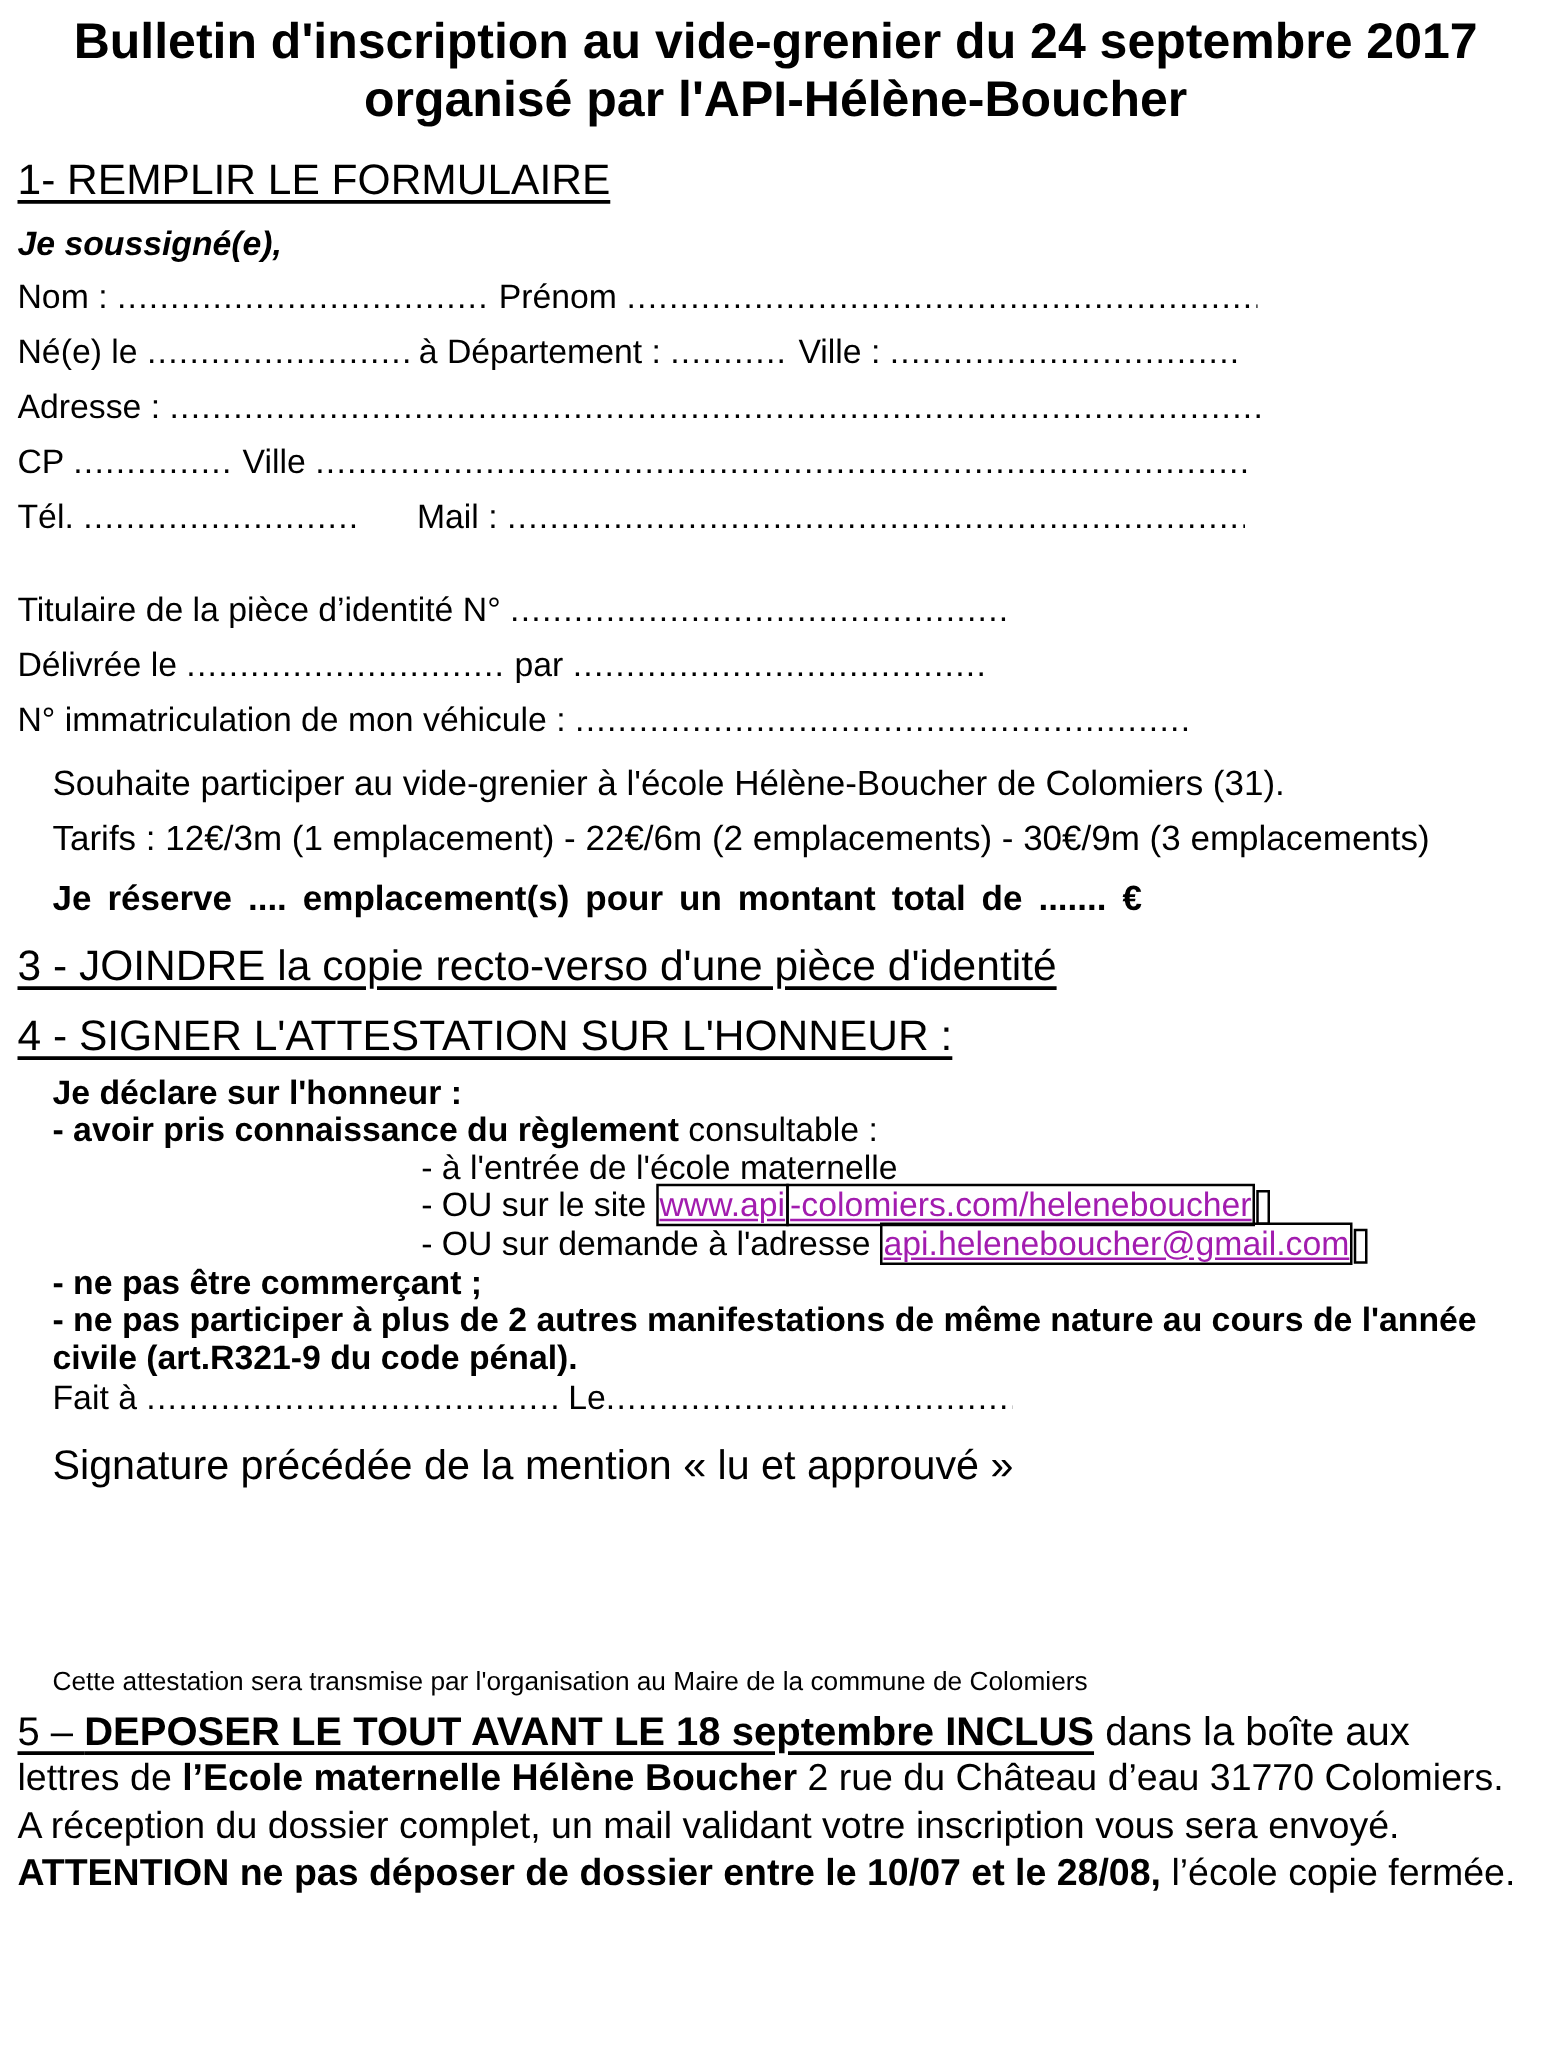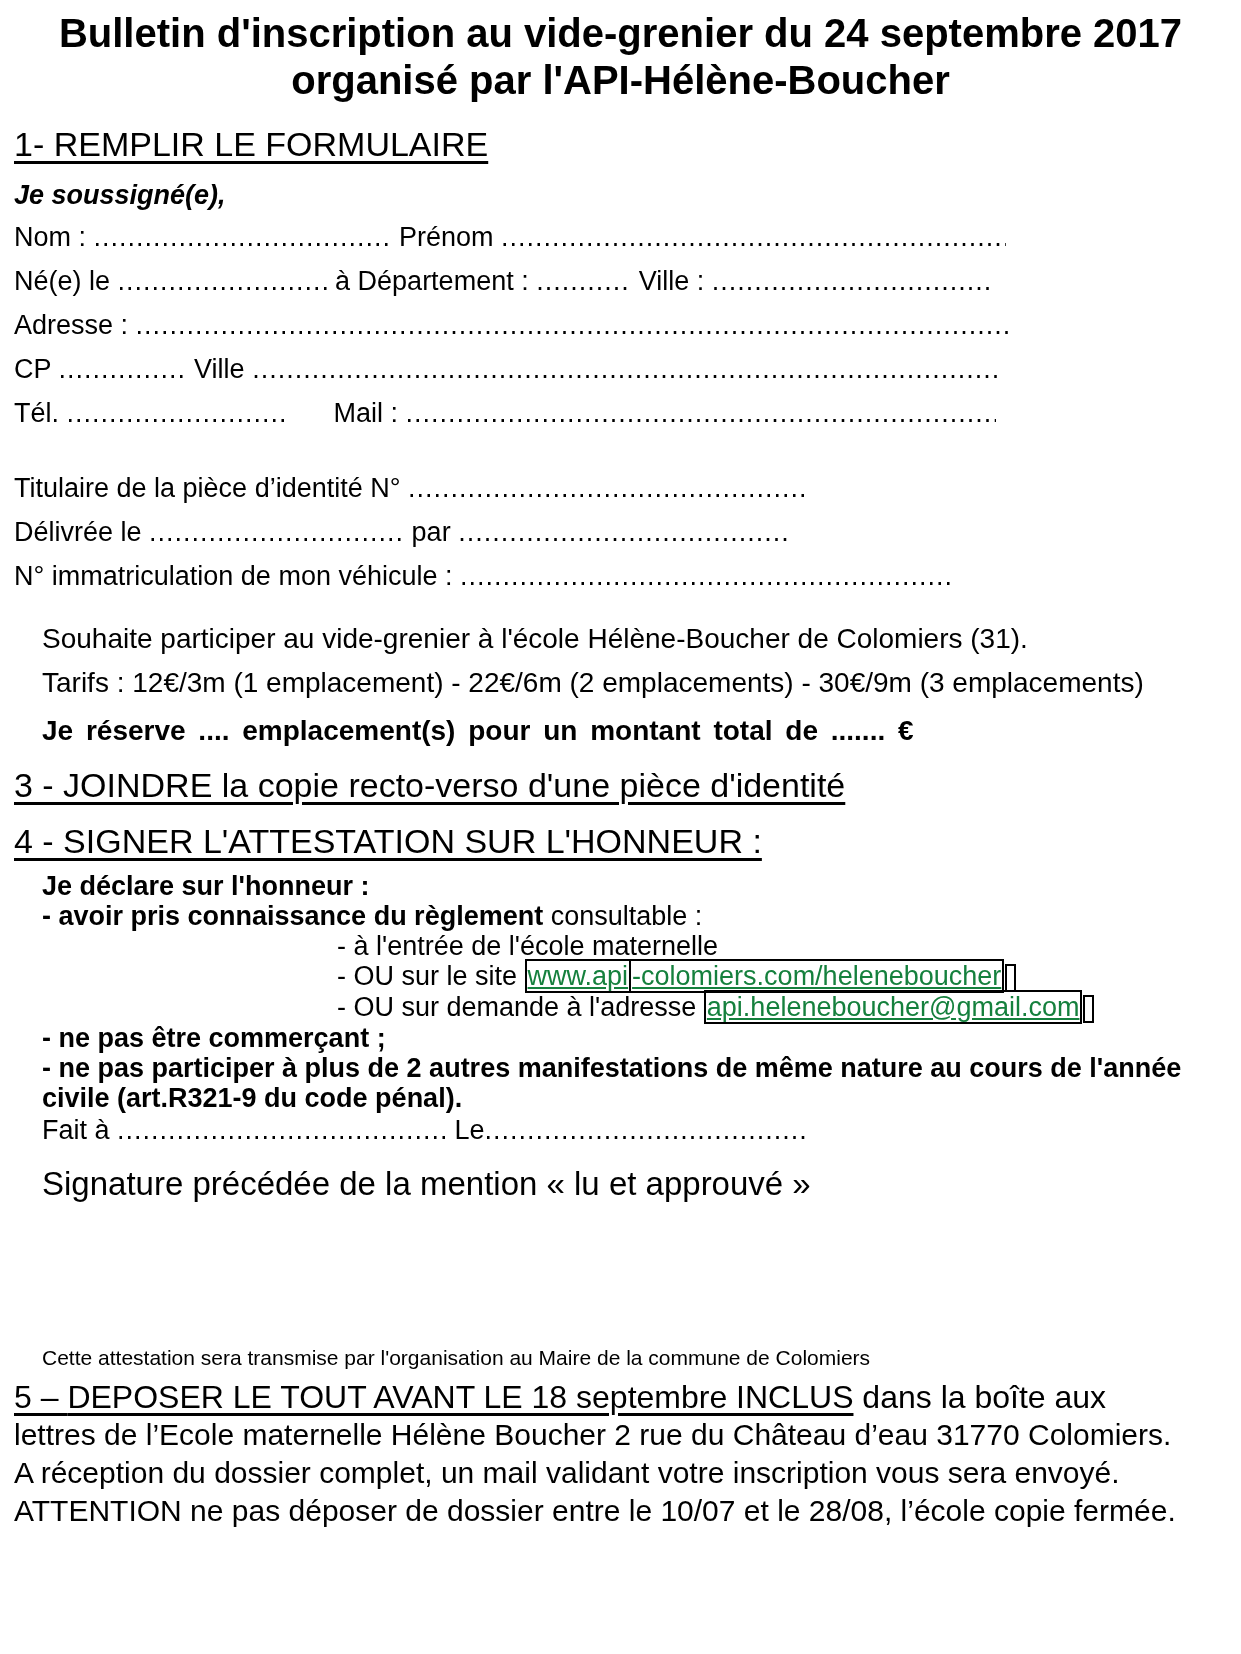--- a/index.html
+++ b/index.html
@@ -20,40 +20,40 @@
 
   .formblock { }
   .intro { margin-top:16px; font-size:27px; font-weight:bold; font-style:italic; line-height:30px; }
   .rows { margin-top:12px; }
   .frow { font-size:27px; line-height:30px; white-space:nowrap; margin-bottom:14px; overflow:hidden; }
   .dots { display:inline-block; overflow:hidden; white-space:nowrap; vertical-align:bottom; line-height:30px; letter-spacing:1px; }
   .gap30 { display:inline-block; width:30px; }
   .mt45 { margin-top:45px; }
 
   .para { margin-left:28px; font-size:28px; line-height:32px; white-space:nowrap; }
-  .p1 { margin-top:32px; }
+  .p1 { margin-top:20px; }
   .p2 { margin-top:12px; }
   .reserve { margin-top:16px; font-weight:bold; word-spacing:5px; }
 
   .sec4 { margin-left:28px; margin-top:10px; font-size:27px; line-height:30px; }
   .sec4 .b { font-weight:bold; }
   .sec4 div { white-space:nowrap; }
   .indent { margin-left:295px; }
-  .linkbox { color:#15803d; text-decoration:underline; border:2px solid #000; padding:0 1px; }
+  .linkbox { color:#a21caf; text-decoration:underline; border:2px solid #000; padding:0 1px; }
   .linkbox.part2 { margin-left:-2px; }
   .link-tail { display:inline-block; width:11px; height:28px; border:2px solid #000; vertical-align:middle; margin-left:1px; }
   .fait { margin-top:2px; }
   .signature { margin-top:24px; font-size:33px; }
   .note { margin-left:28px; margin-top:146px; font-size:21px; line-height:25px; }
 
   .sec5 { margin-top:8px; font-size:30px; line-height:38px; }
   .sec5 div { white-space:nowrap; }
   .sec5 .hline { font-size:32px; }
   .sec5 .hu { text-decoration:underline; text-decoration-thickness:2.5px; text-underline-offset:5px; }
-  .sec5 .b { font-weight:normal; }
+  .sec5 .b { font-weight:bold; }
   a { cursor:pointer; }
 </style>
 </head>
 <body>
 
 <div>
 
   <div class="title">
     <span>Bulletin d'inscription au vide-grenier du 24 septembre 2017</span><br>
     <span>organisé par l'API-Hélène-Boucher</span>

